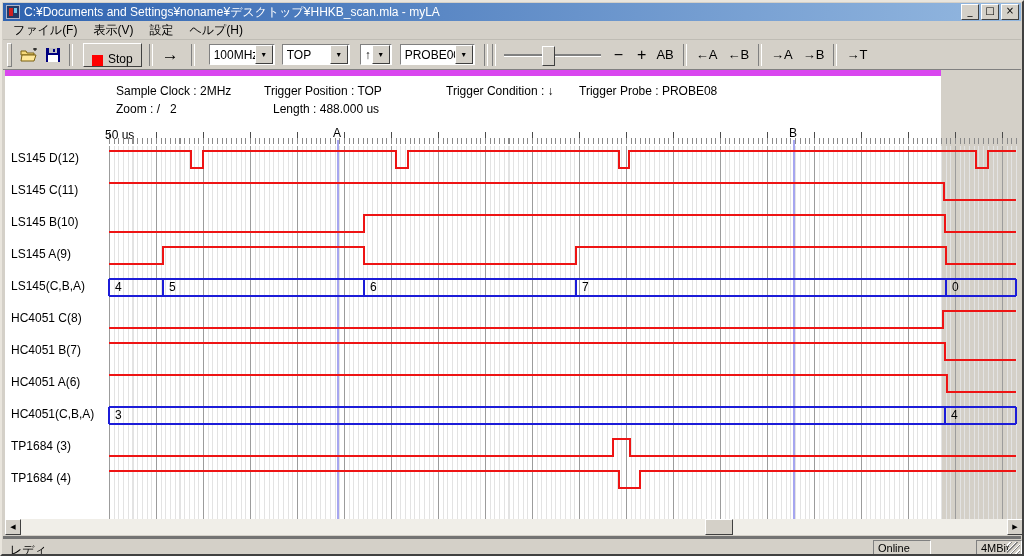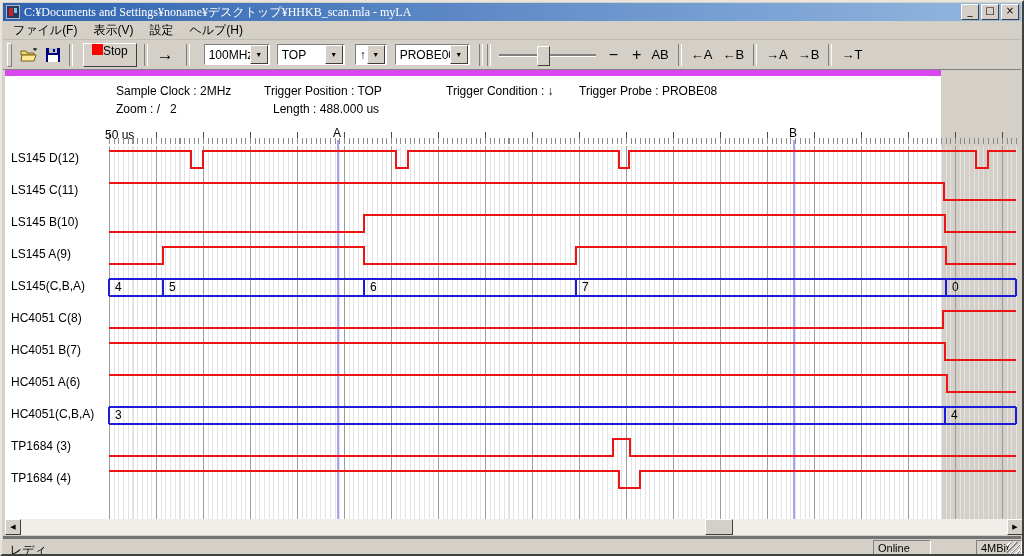--- a/index.html
+++ b/index.html
@@ -9,40 +9,40 @@
     font-family:"Liberation Sans","DejaVu Sans",sans-serif;
     font-size:12px;color:#000;
     border:2px solid;border-color:#e9e5dd #404040 #404040 #e9e5dd;
     box-sizing:border-box;
   }
   
   .titlebar{position:absolute;left:1px;top:1px;width:1018px;height:18px;
     background:linear-gradient(90deg,var(--tb1,#2f63b0),var(--tb2,#94b8e0));
     display:flex;align-items:center;color:#fff;padding-left:3px;box-sizing:border-box;}
   .app-icon{width:14px;height:14px;margin-right:4px;flex:0 0 auto;}
-  .title-text{flex:1;white-space:nowrap;overflow:hidden;font-size:12px;font-family:Liberation Serif, serif;}
+  .title-text{flex:1;white-space:nowrap;overflow:hidden;font-size:12px;}
   .win-btns{display:flex;gap:2px;margin-right:2px;}
   .win-btn{width:16px;height:14px;background:#d4d0c8;border:1px solid;
     border-color:#fff #404040 #404040 #fff;font-size:10px;line-height:11px;
     text-align:center;color:#000;font-family:"DejaVu Sans",sans-serif;}
   
   .menubar{position:absolute;left:1px;top:19px;width:1018px;height:19px;
     display:flex;align-items:center;padding-left:2px;box-sizing:border-box;
     border-bottom:1px solid #bfbcb4;}
   .menu-item{padding:2px 8px;white-space:nowrap;}
   
   .toolbar{position:absolute;left:1px;top:38px;width:1018px;height:30px;
     display:flex;align-items:center;box-sizing:border-box;
     border-bottom:1px solid #808080;}
   .grip{width:3px;height:22px;margin-left:4px;border:1px solid;border-color:#fff #808080 #808080 #fff;}
   .tbtn{display:flex;align-items:center;justify-content:center;height:24px;
     background:transparent;white-space:nowrap;}
   .tsep{width:2px;height:22px;margin:0 4px;border-left:1px solid #808080;border-right:1px solid #fff;}
   .stop-btn{height:22px;padding:0 8px;border:1px solid;border-color:#fff #404040 #404040 #fff;
-    background:#d4d0c8;display:flex;align-items:flex-start;}
+    background:#d4d0c8;display:flex;align-items:flex-end;gap:5px;}
   .stop-sq{width:11px;height:11px;display:inline-block;}
   .combo{height:21px;background:#fff;border:1px solid;border-color:#808080 #fff #fff #808080;
     display:flex;align-items:center;box-sizing:border-box;}
   .combo-text{flex:1;padding:0 4px;white-space:nowrap;overflow:hidden;}
   .combo-btn{width:16px;height:17px;background:#d4d0c8;border:1px solid;
     border-color:#fff #404040 #404040 #fff;display:flex;align-items:center;justify-content:center;
     font-size:7px;margin-right:1px;}
   .slider{position:relative;width:97px;height:22px;margin-left:8px;}
   .slider-track{position:absolute;left:0;right:0;top:10px;height:2px;background:#808080;border-bottom:1px solid #fff;}
   .slider-thumb{position:absolute;left:38px;top:2px;width:11px;height:18px;background:#d4d0c8;

